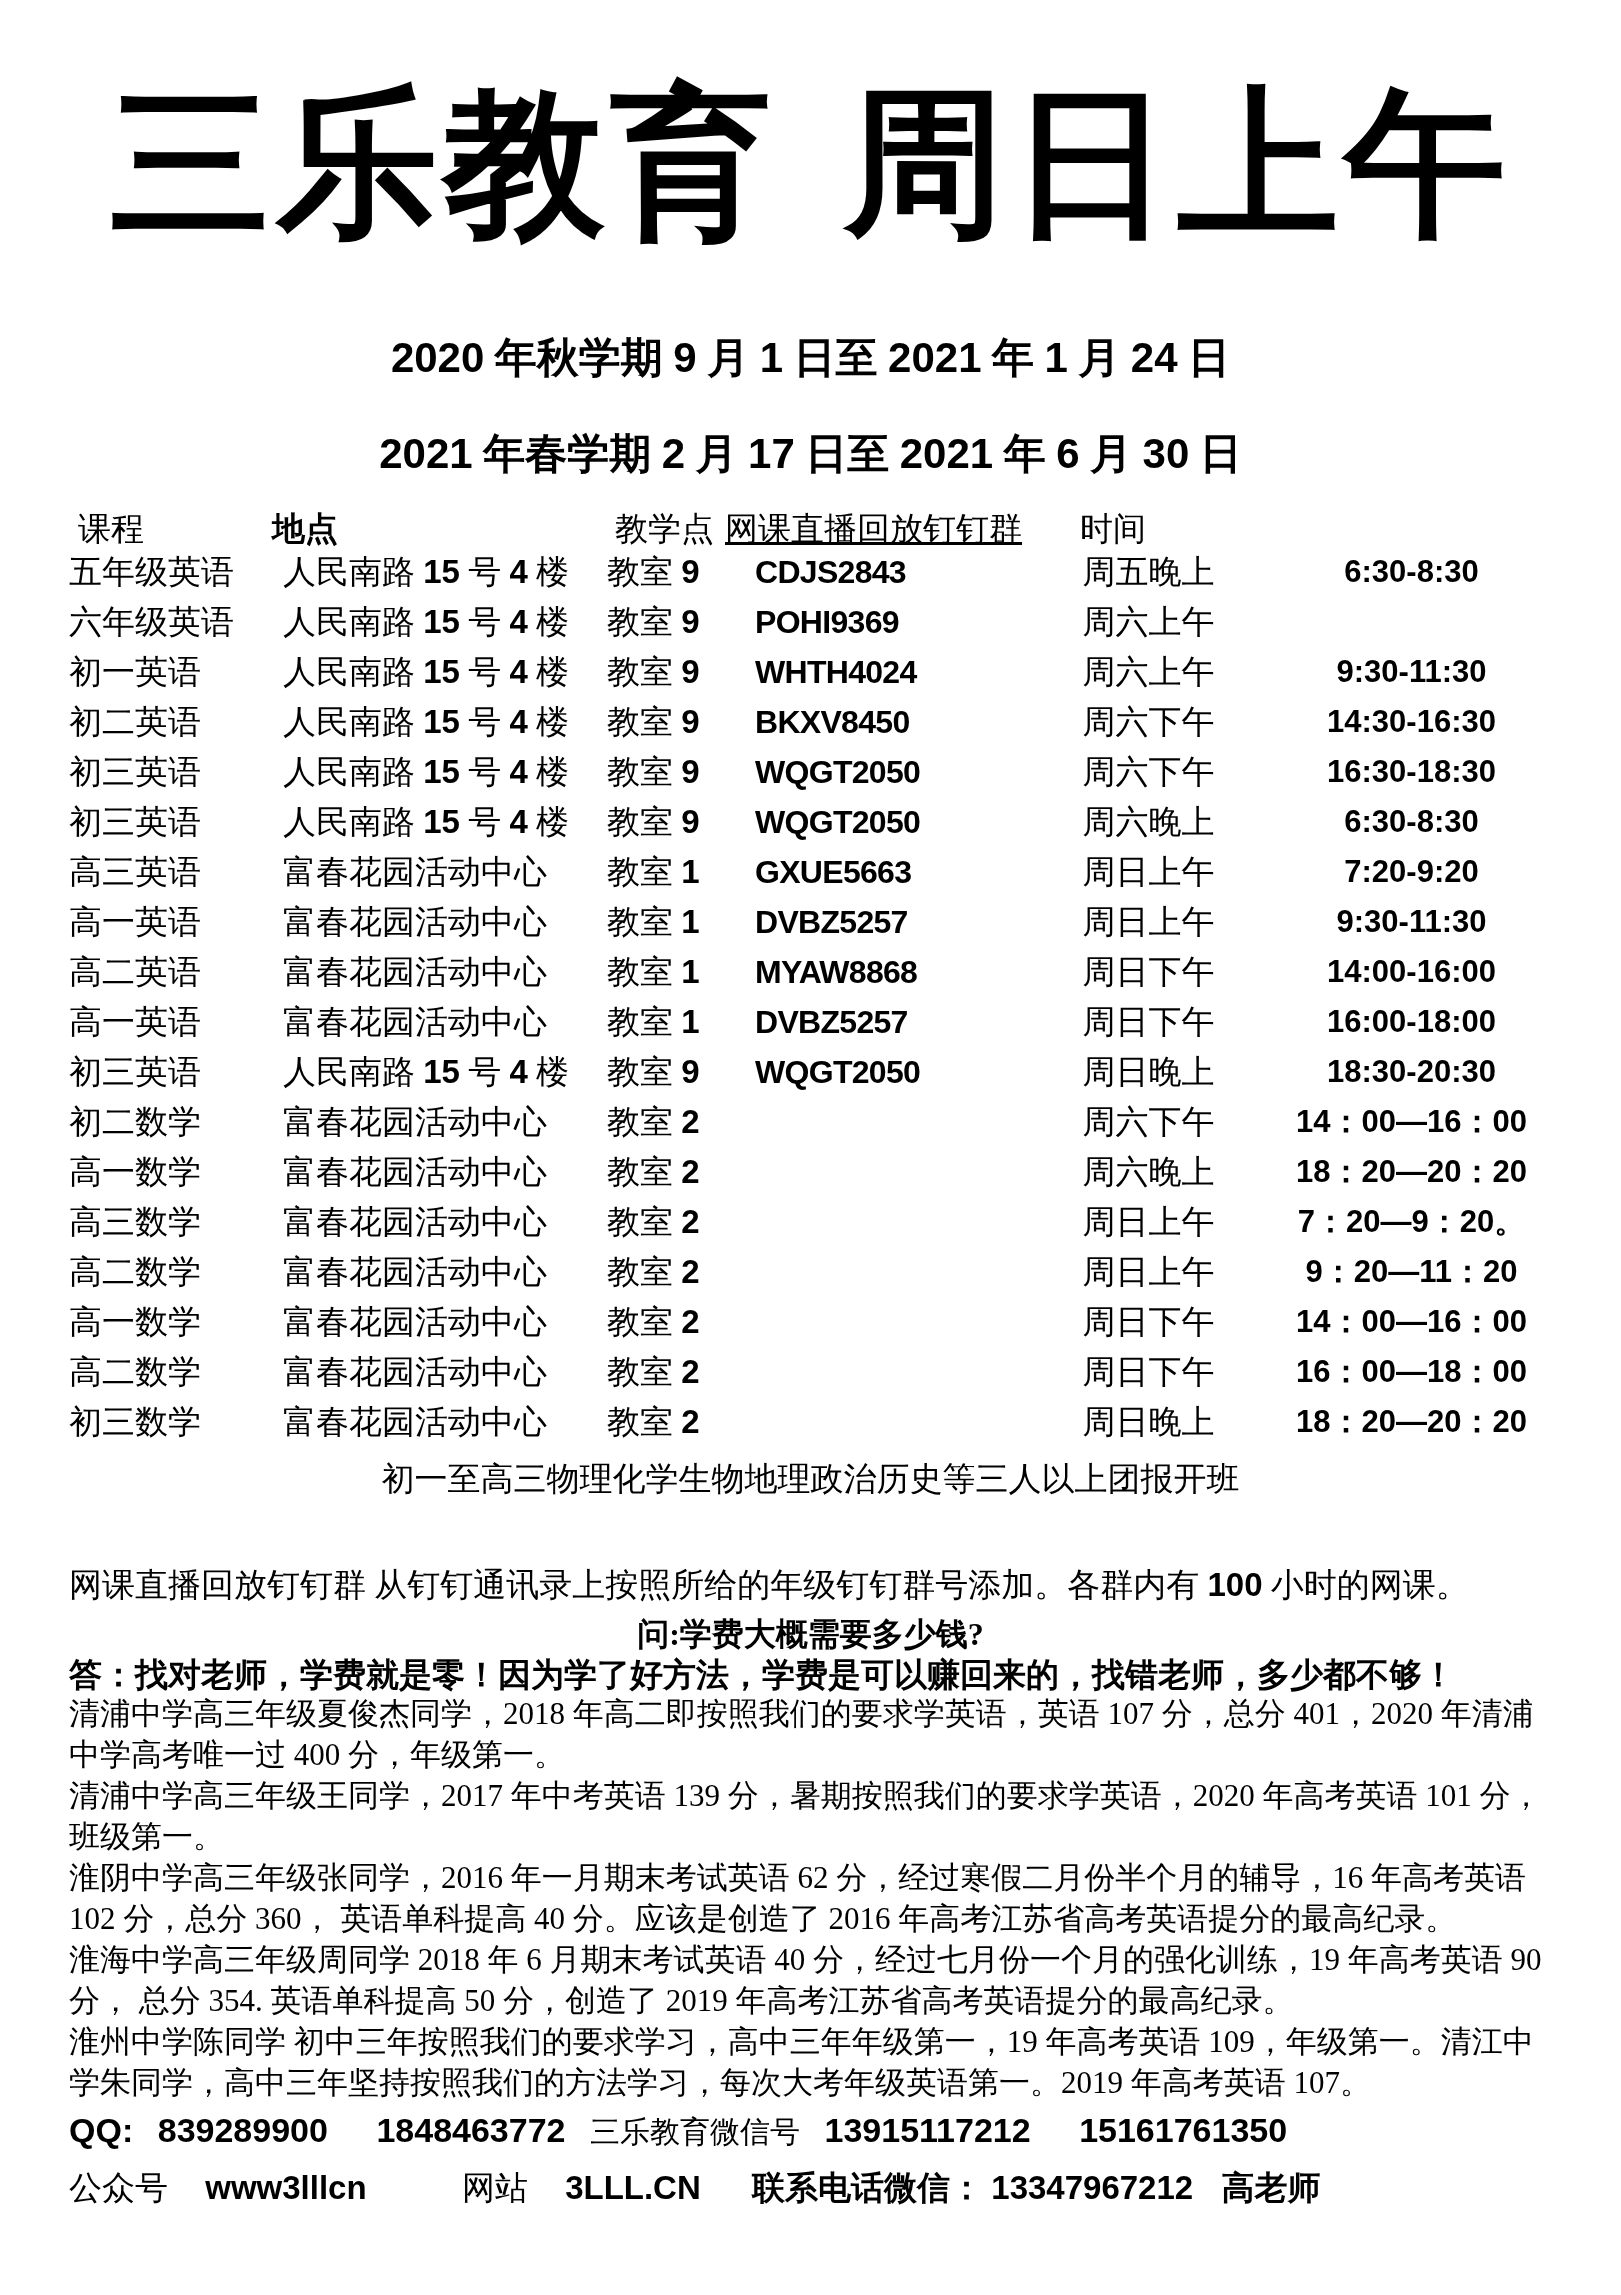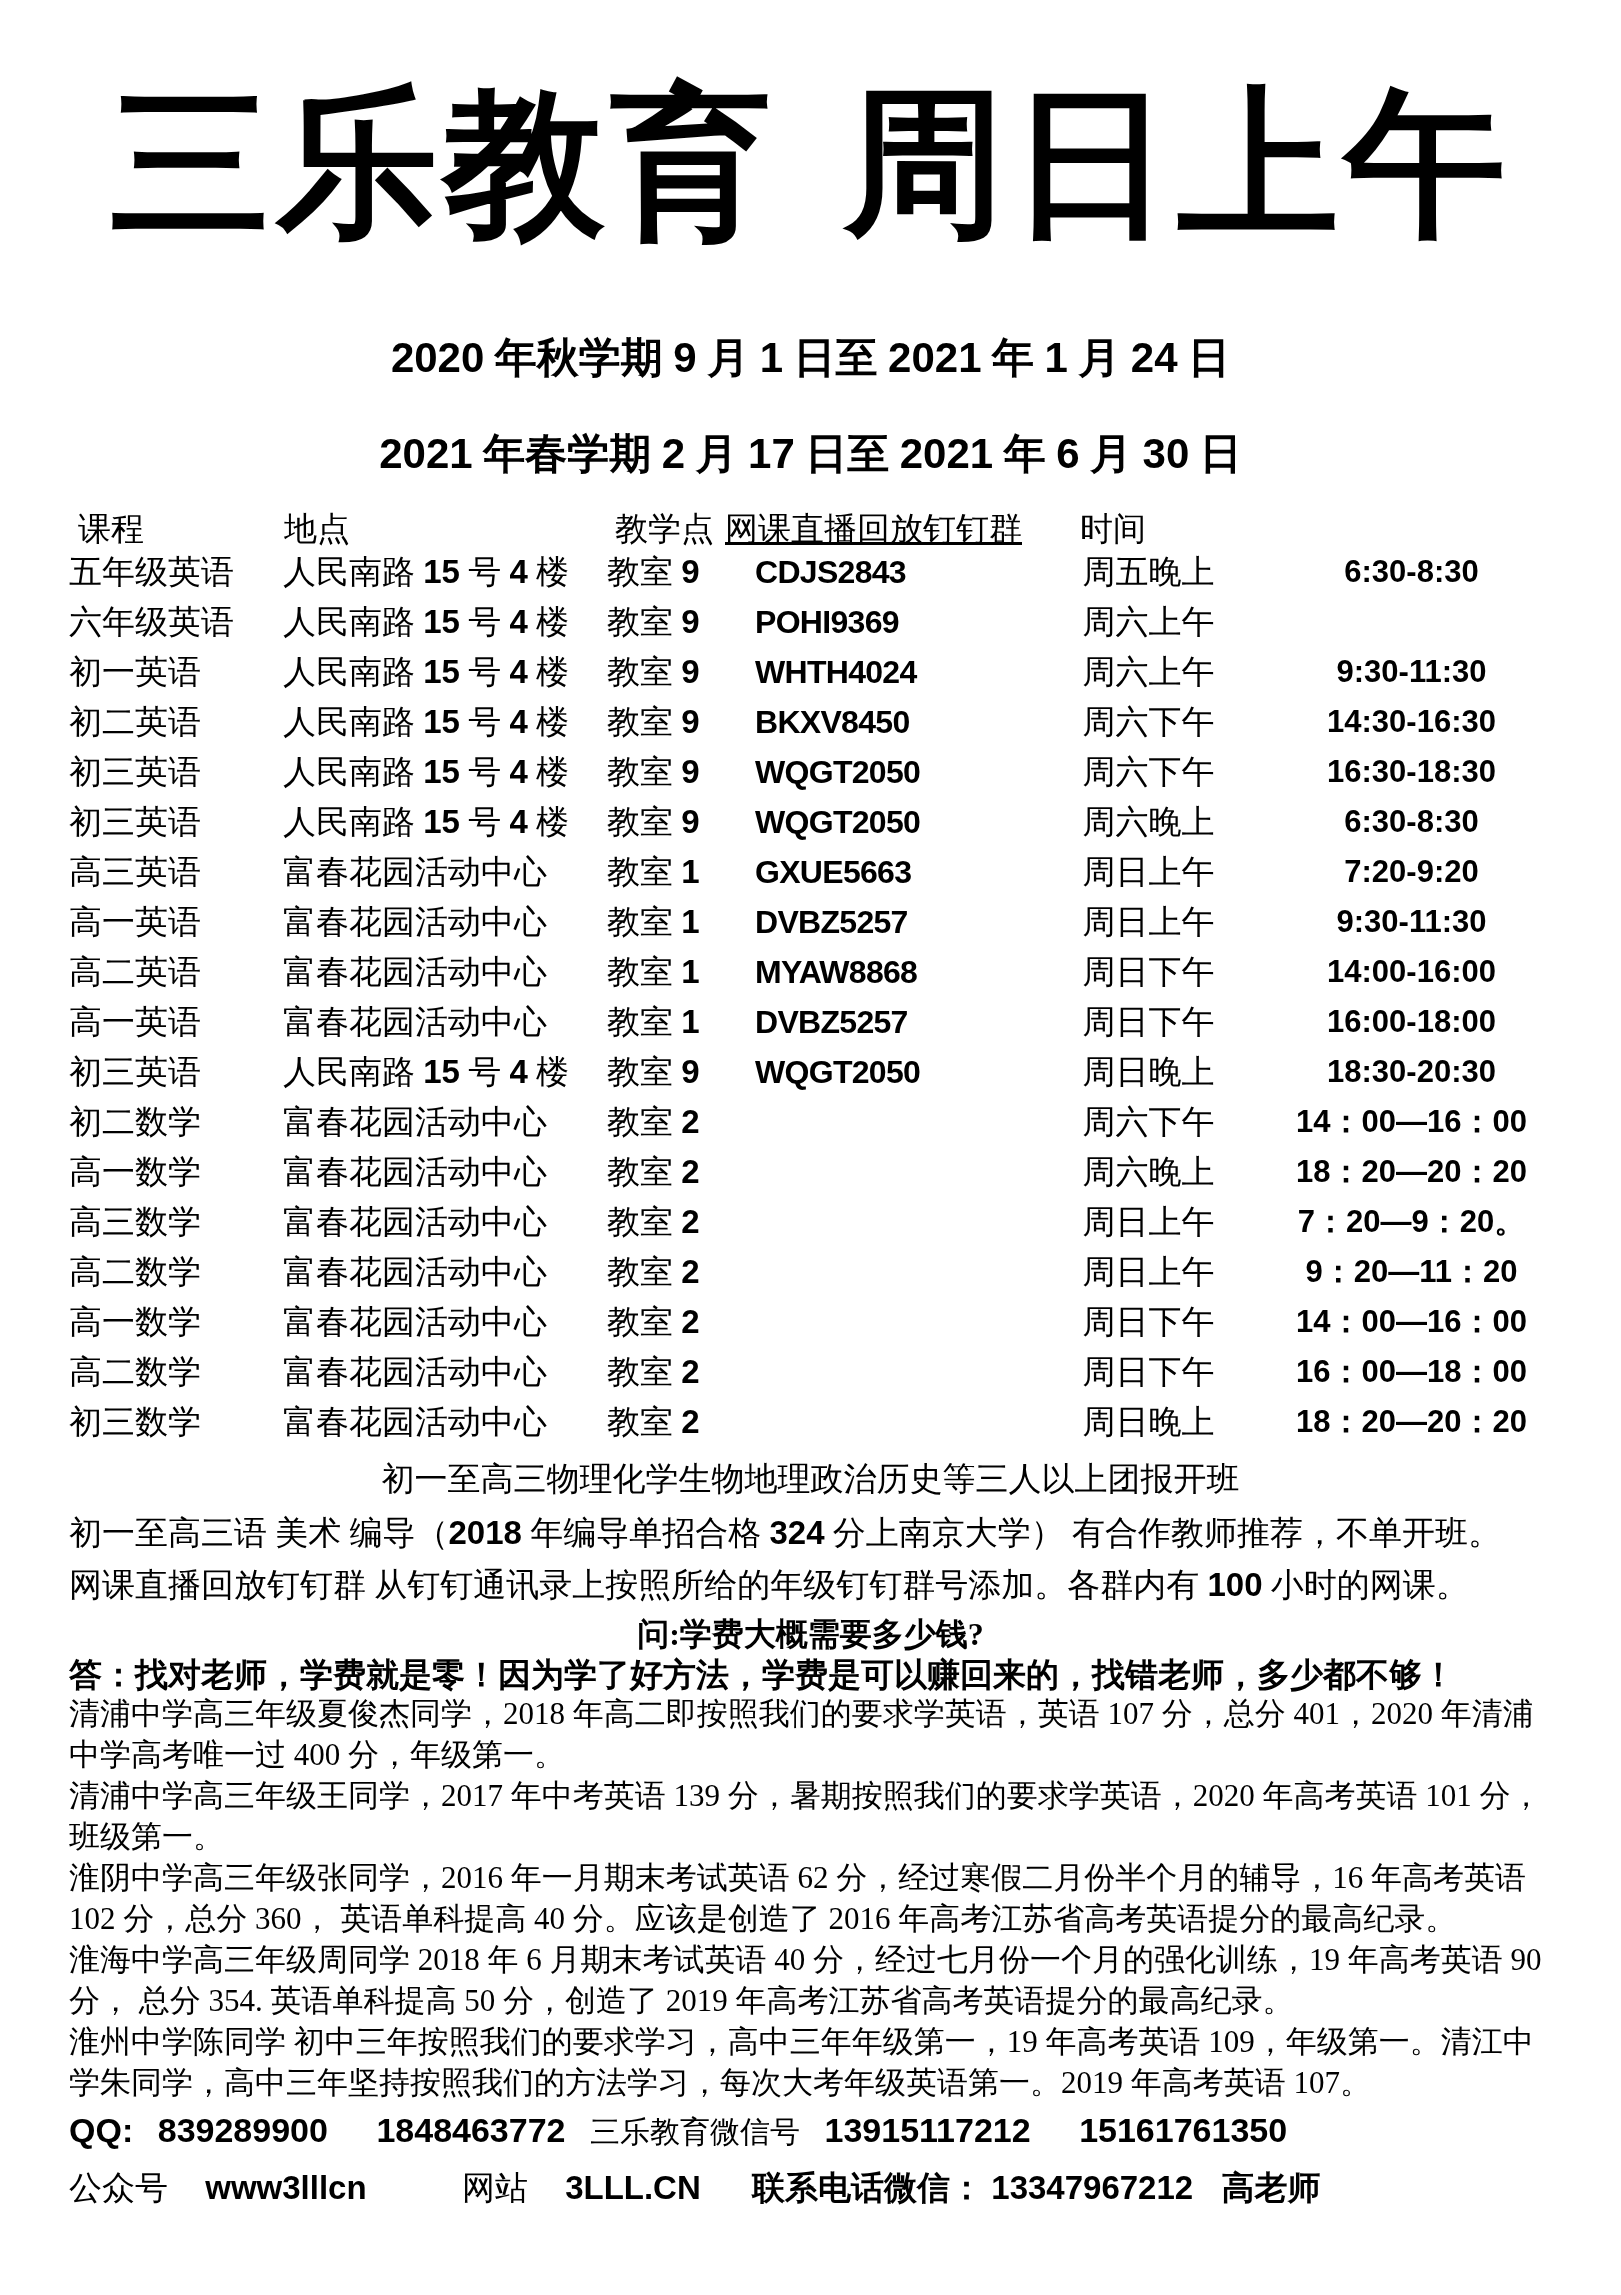--- a/index.html
+++ b/index.html
@@ -37,21 +37,21 @@
     font-size: 42px;
     font-weight: bold;
     white-space: nowrap;
   }
   .d1 { top: 330px; }
   .d2 { top: 426px; }
 
   .thead { position: absolute; top: 507px; left: 0; width: 100%; height: 36px; font-size: 33px; }
   .thead span { position: absolute; white-space: nowrap; }
   .h-course { left: 78px; }
-  .h-loc    { left: 284px; }
+  .h-loc    { left: 272px; font-weight: bold; }
   .h-site   { left: 615px; }
   .h-group  { left: 725px; text-decoration: underline; }
   .h-time   { left: 1080px; }
 
   .tbody { position: absolute; top: 547px; left: 0; width: 100%; }
   .trow { position: relative; height: 50px; }
   .cell { position: absolute; top: 0; line-height: 50px; white-space: nowrap; font-size: 33px; }
   .c-course { left: 69px; }
   .c-loc    { left: 283px; }
   .c-room   { left: 607px; }
@@ -249,21 +249,20 @@
         <span class="cell c-course">初三数学</span>
         <span class="cell c-loc wrapnum">富春花园活动中心</span>
         <span class="cell c-room wrapnum">教室 <span class="n">2</span></span>
         <span class="cell c-group"></span>
         <span class="cell c-day">周日晚上</span>
         <span class="cell c-time">18：20—20：20</span>
       </div>
     </div>
 
   <div class="note-center">初一至高三物理化学生物地理政治历史等三人以上团报开班</div>
-  <div class="note-art wrapnum">初一至高三语 美术 编导（<span class="n">2018</span> 年编导单招合格 <span class="n">324</span> 分上南京大学） 有合作教师推荐，不单开班。</div>
   <div class="note-ding wrapnum">网课直播回放钉钉群 从钉钉通讯录上按照所给的年级钉钉群号添加。各群内有 <span class="n">100</span> 小时的网课。</div>
 
   <div class="q-line">问:学费大概需要多少钱?</div>
   <div class="a-line">答：找对老师，学费就是零！因为学了好方法，学费是可以赚回来的，找错老师，多少都不够！</div>
 
   <div class="testimonials">
 
   <p class="tpara">清浦中学高三年级夏俊杰同学，2018 年高二即按照我们的要求学英语，英语 107 分，总分 401，2020 年清浦中学高考唯一过 400 分，年级第一。</p>
       <p class="tpara">清浦中学高三年级王同学，2017 年中考英语 139 分，暑期按照我们的要求学英语，2020 年高考英语 101 分，班级第一。</p>
       <p class="tpara">淮阴中学高三年级张同学，2016 年一月期末考试英语 62 分，经过寒假二月份半个月的辅导，16 年高考英语 102 分，总分 360， 英语单科提高 40 分。应该是创造了 2016 年高考江苏省高考英语提分的最高纪录。</p>

